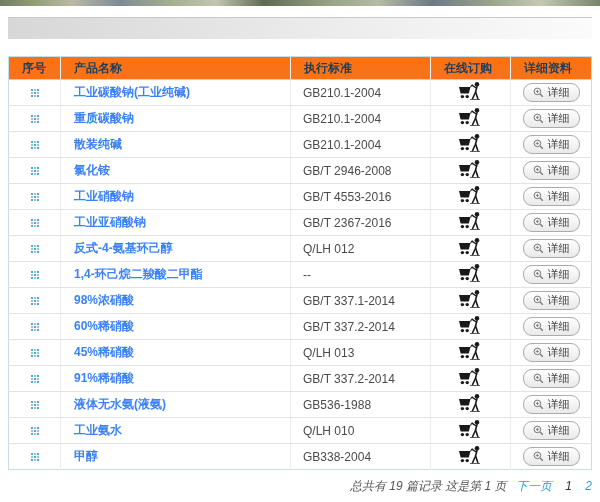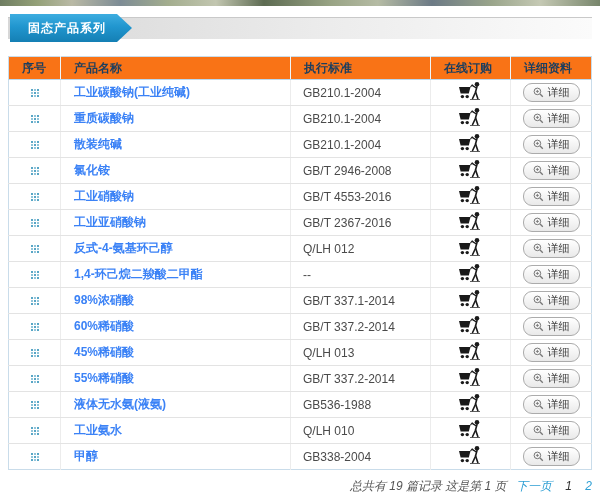--- a/index.html
+++ b/index.html
@@ -69,23 +69,20 @@
   .page-num-link { color:#2e9fd4; margin-left:10px; }
   .icon { display:inline-block; line-height:0; }
 </style>
 </head>
 <body>
 
 <div class="photo-strip"></div>
 
 <div class="banner-wrap">
   <div class="banner-bar"></div>
-  <div class="banner-ribbon">
-    <span>固态产品系列</span>
-  </div>
 </div>
 
 <table class="product-table">
   <colgroup>
     <col style="width:52px">
       <col style="width:230px">
       <col style="width:140px">
     <col style="width:80px">
       <col>
   </colgroup>
@@ -489,21 +486,21 @@
               <rect x="0" y="0" width="2" height="2" fill="#58a6c6" opacity="1"></rect>
               <rect x="3" y="0" width="2" height="2" fill="#58a6c6" opacity="0.65"></rect>
               <rect x="6" y="0" width="2" height="2" fill="#58a6c6" opacity="1"></rect>
               <rect x="0" y="3" width="2" height="2" fill="#58a6c6" opacity="0.65"></rect>
               <rect x="3" y="3" width="2" height="2" fill="#58a6c6" opacity="1"></rect>
               <rect x="6" y="3" width="2" height="2" fill="#58a6c6" opacity="0.65"></rect>
               <rect x="0" y="6" width="2" height="2" fill="#58a6c6" opacity="1"></rect>
               <rect x="3" y="6" width="2" height="2" fill="#58a6c6" opacity="0.65"></rect>
               <rect x="6" y="6" width="2" height="2" fill="#58a6c6" opacity="1"></rect>
             </svg></span></td>
-        <td class="name-cell"><a class="product-link">55%稀硝酸</a></td>
+        <td class="name-cell"><a class="product-link">91%稀硝酸</a></td>
         <td class="std-cell"><span>GB/T 337.2-2014</span></td>
         <td class="order-cell"><a class="order-link"><svg width="30" height="21" viewBox="0 0 30 21" fill="none">
      <polygon points="3,6 14.5,6 12.8,12.5 4.6,12.5" fill="#1a1a1a"></polygon>
      <line x1="14.5" y1="6" x2="16.5" y2="3.5" stroke="#1a1a1a" stroke-width="1.2"></line>
      <circle cx="6.4" cy="15.6" r="1.7" fill="#1a1a1a"></circle>
      <circle cx="11.2" cy="15.6" r="1.7" fill="#1a1a1a"></circle>
      <circle cx="21" cy="3.2" r="2.3" fill="#1a1a1a"></circle>
      <path d="M21 5.5 L19.4 11.5 L16.6 17.5" stroke="#1a1a1a" stroke-width="1.6" stroke-linecap="round"></path>
      <path d="M19.6 11 L21.8 17.5" stroke="#1a1a1a" stroke-width="1.6" stroke-linecap="round"></path>
      <path d="M20.4 7 L16.6 4.6" stroke="#1a1a1a" stroke-width="1.4" stroke-linecap="round"></path>

